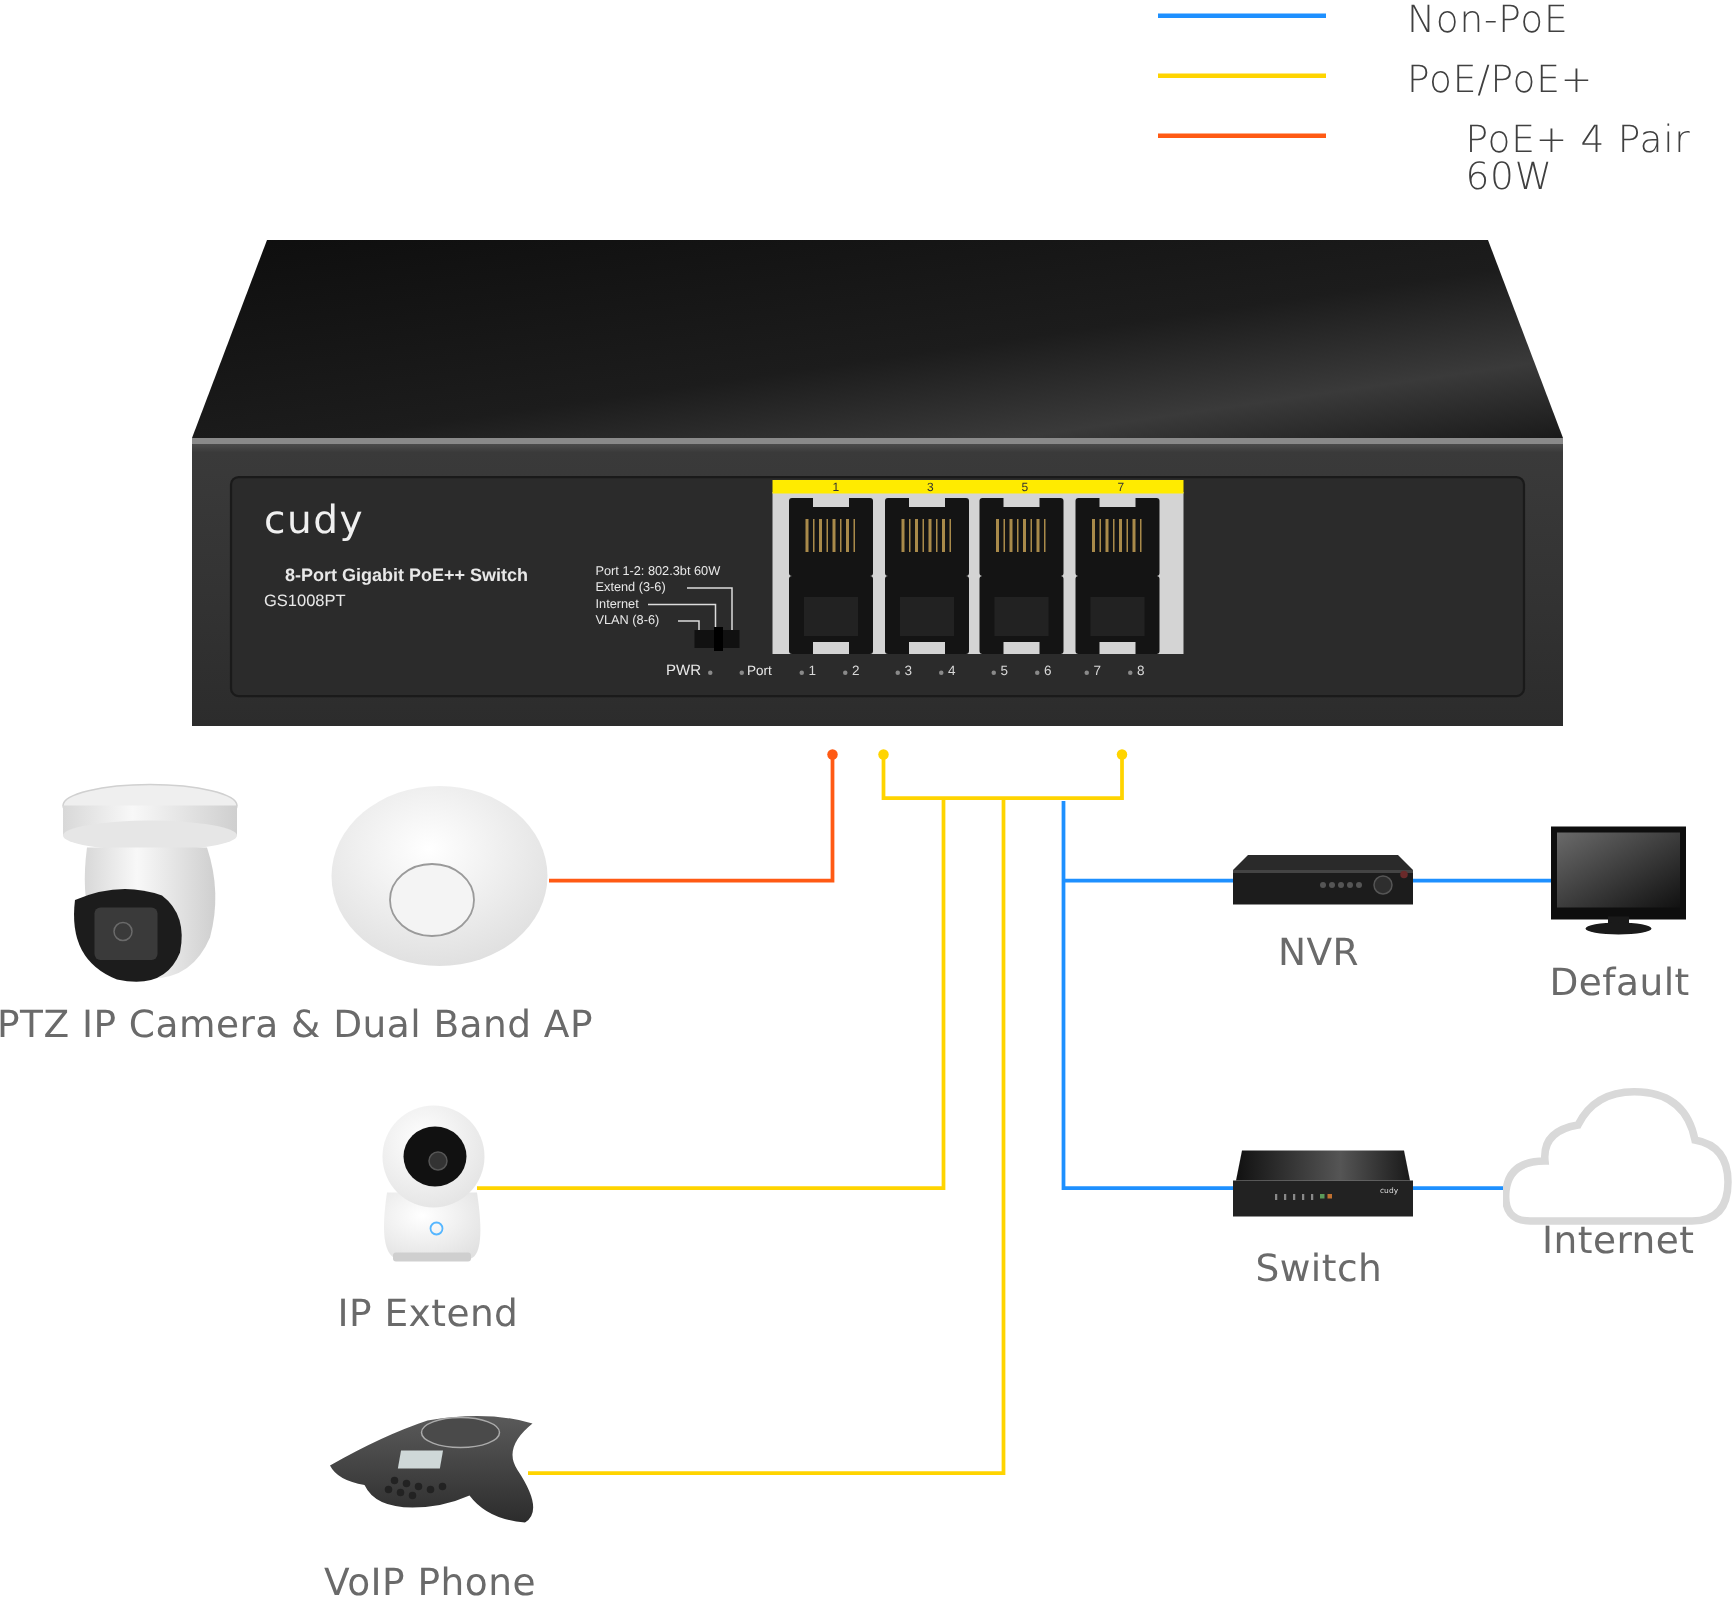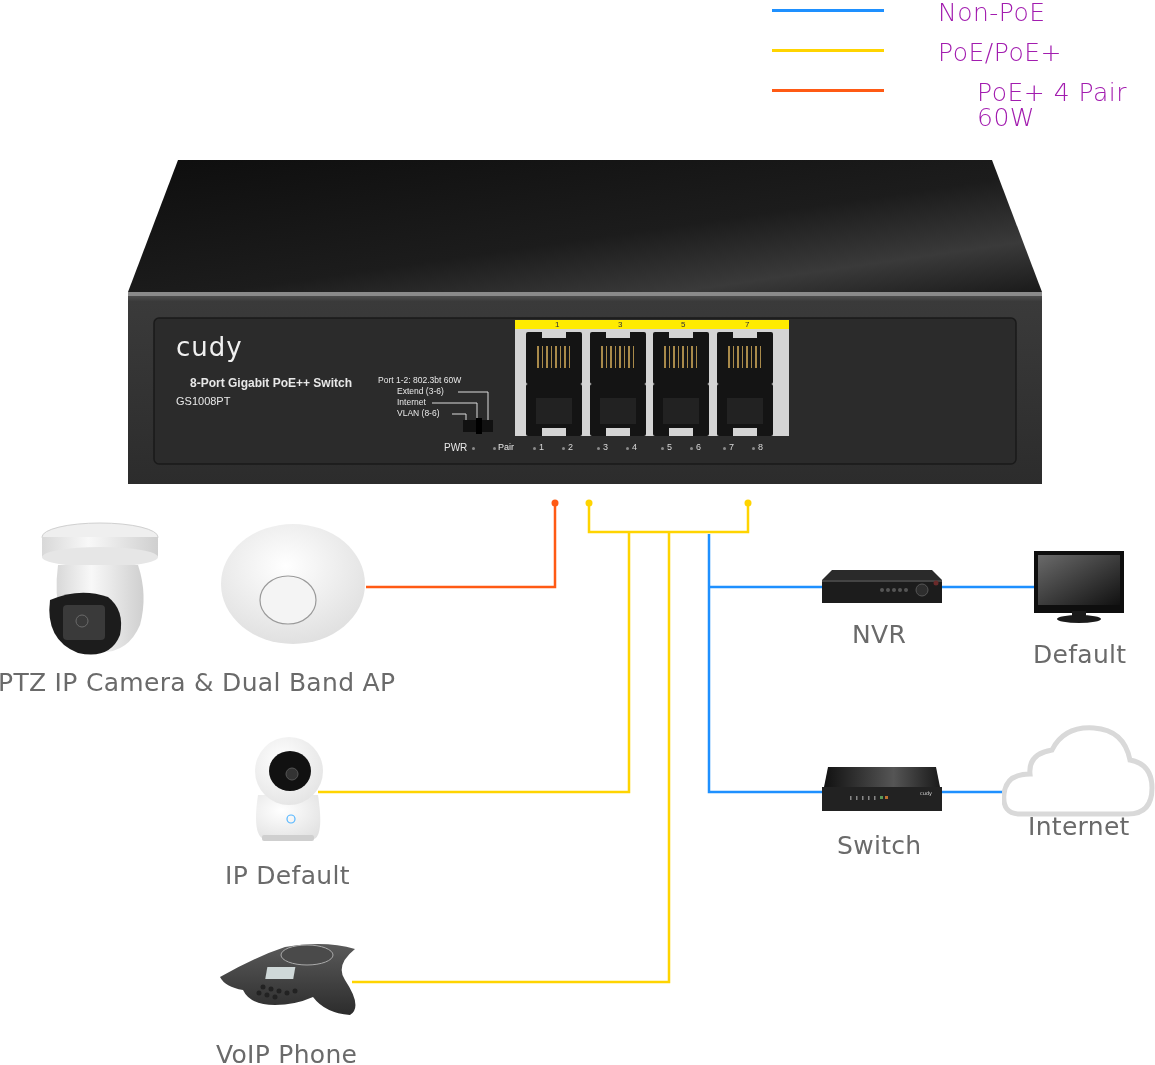--- a/index.html
+++ b/index.html
@@ -1,20 +1,20 @@
 <!DOCTYPE html>
 <html><head>
 <meta charset="utf-8">
 <style>
   html, body { margin: 0; padding: 0; background: #ffffff; }
   body { width: 1155px; height: 1065px; position: relative; overflow: hidden;
          font-family: "DejaVu Sans", "Liberation Sans", sans-serif; }
   .abs { position: absolute; }
   .legend-line { position: absolute; left: 772px; width: 112px; height: 3px; }
-  .legend-label { position: absolute; left: 938px; font-size: 25px; color: #a21caf; line-height: 1; letter-spacing: 0.5px; font-weight: 300; }
+  .legend-label { position: absolute; left: 938px; font-size: 25px; color: #404040; line-height: 1; letter-spacing: 0.5px; font-weight: 300; }
   .dev-label { position: absolute; font-size: 25px; color: #6a6a6a; line-height: 1; white-space: nowrap; letter-spacing: 0.3px; }
   .panel-text { position: absolute; color: #e8e8e8; font-family: "Liberation Sans", sans-serif; white-space: nowrap; line-height: 1; }
   .port { position: absolute; width: 56px; height: 52px; background: #141414; border-radius: 2px; }
   .led-num { position: absolute; font-family: "Liberation Sans", sans-serif; font-size: 9px; color: #d8d8d8; line-height: 1; }
   .led-dot { position: absolute; width: 3px; height: 3px; border-radius: 50%; background: #8a8a8a; }
 </style>
 </head>
 <body>
 
 <div>
@@ -57,30 +57,30 @@
     <polyline points="432,403 477,403 477,420" fill="none" stroke="#dcdcdc" stroke-width="1"></polyline>
     <polyline points="452,414 466,414 466,420" fill="none" stroke="#dcdcdc" stroke-width="1"></polyline>
     <rect x="463" y="420" width="30" height="12" fill="#111"></rect>
     <rect x="476" y="418" width="6" height="16" fill="#000"></rect>
   </svg>
 
   <div class="panel-text" style="left:176px;top:334px;font-size:26px;font-family:'DejaVu Sans',sans-serif;letter-spacing:1px;color:#f0f0f0;">cudy</div>
   <div class="panel-text" style="left:176px;top:377px;font-size:12px;font-weight:bold;margin-left:14px;">8-Port Gigabit PoE++ Switch</div>
   <div class="panel-text" style="left:176px;top:396px;font-size:11px;">GS1008PT</div>
 
-  <div class="panel-text" style="left:378px;top:376px;font-size:8.5px;">Port 1-2: 802.3bt 60W</div>
+  <div class="panel-text" style="left:397px;top:376px;font-size:8.5px;">Port 1-2: 802.3bt 60W</div>
   <div class="panel-text" style="left:397px;top:387px;font-size:8.5px;">Extend (3-6)</div>
   <div class="panel-text" style="left:397px;top:398px;font-size:8.5px;">Internet</div>
   <div class="panel-text" style="left:397px;top:409px;font-size:8.5px;">VLAN (8-6)</div>
   <div class="abs" style="left:463px;top:418px;width:30px;height:16px;"></div>
 
   <div class="panel-text" style="left:444px;top:443px;font-size:10px;">PWR</div>
   <div class="led-dot" style="left:472px;top:447px;"></div>
   <div class="led-dot" style="left:493px;top:447px;"></div>
-  <div class="panel-text" style="left:498px;top:443px;font-size:9px;">Pair</div>
+  <div class="panel-text" style="left:498px;top:443px;font-size:9px;">Port</div>
 
   <div class="led-num" style="left:555px;top:321px;color:#333;font-size:8px;">1</div>
   <div class="led-num" style="left:618px;top:321px;color:#333;font-size:8px;">3</div>
   <div class="led-num" style="left:681px;top:321px;color:#333;font-size:8px;">5</div>
   <div class="led-num" style="left:745px;top:321px;color:#333;font-size:8px;">7</div>
 
   <div id="ports">
       <div class="port" style="left: 526px; top: 332px;">
         <div style="position:absolute;left:11px;top:14px;width:1.5px;height:22px;background:#a98a4a;"></div>
         <div style="position:absolute;left:15.5px;top:14px;width:1.5px;height:22px;background:#a98a4a;"></div>
@@ -223,21 +223,21 @@
         <stop offset="1" stop-color="#e0e0e0"></stop>
     </radialGradient>
   </defs>
   <path d="M6,60 Q0,100 12,104 L62,104 Q72,100 66,60 Z" fill="url(#ipG)"></path>
   <rect x="10" y="100" width="52" height="6" rx="2" fill="#cfcfcf"></rect>
   <circle cx="37" cy="36" r="34" fill="url(#ipG)"></circle>
   <ellipse cx="38" cy="36" rx="21" ry="20" fill="#111"></ellipse>
   <circle cx="40" cy="39" r="6" fill="#333" stroke="#555"></circle>
   <circle cx="39" cy="84" r="4" fill="none" stroke="#55b6ff" stroke-width="1.2"></circle>
 </svg>
-<div class="dev-label" style="left:225px;top:863px;">IP Default</div>
+<div class="dev-label" style="left:225px;top:863px;">IP Extend</div>
 
 <svg class="abs" style="left:215px;top:935px;" width="150" height="85">
   <defs>
     <linearGradient id="phG" x1="0" y1="0" x2="0" y2="1">
       <stop offset="0" stop-color="#5a5a5a"></stop>
         <stop offset="1" stop-color="#2c2c2c"></stop>
     </linearGradient>
   </defs>
   <path d="M5,42 Q40,22 70,12 Q110,5 140,14 Q120,30 130,45 Q148,72 135,80 Q110,78 98,62 Q80,70 60,70 Q35,70 28,55 Q10,52 5,42 Z" fill="url(#phG)"></path>
   <ellipse cx="92" cy="20" rx="26" ry="10" fill="#4a4a4a" stroke="#aaa" stroke-width="1"></ellipse>

